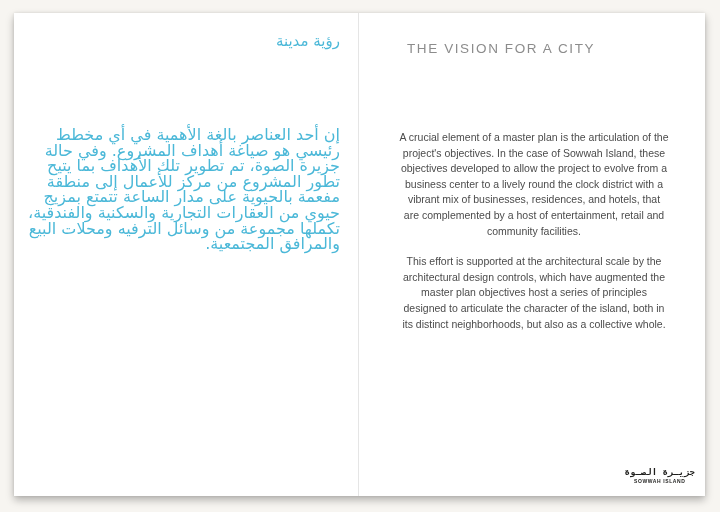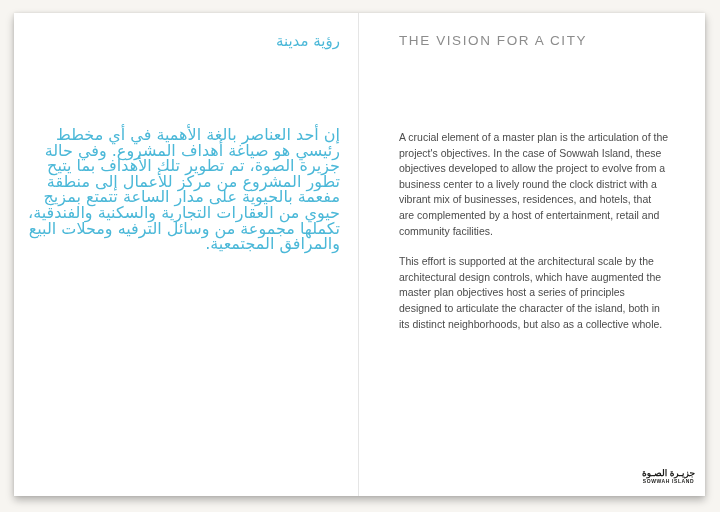--- a/index.html
+++ b/index.html
@@ -57,49 +57,50 @@
     color: var(--accent, #4bb8d8);
     font-size: 16px;
     line-height: 15.6px;
     font-family: "DejaVu Sans", sans-serif;
   }
   .ar-body p { margin: 0 0 15px 0; }
   .en-heading {
     position: absolute;
     top: 20px;
     left: 40px;
-    margin: 0;
+    margin: 8px;
     color: var(--heading, #8c8c8c);
     font-size: 13.5px;
     font-weight: normal;
     letter-spacing: 1.6px;
   }
   .en-body {
     position: absolute;
     top: 117px;
     left: 40px;
     width: 270px;
     color: var(--body, #4b4b4b);
     font-size: 10.5px;
     line-height: 15.6px;
+    text-align: center;
   }
   .en-body p { margin: 0 0 15px 0; }
   .logo {
     position: absolute;
     right: 10px;
     bottom: 12px;
     text-align: center;
     color: var(--logo, #1d1d1b);
     line-height: 1.1;
   }
   .logo-ar {
     font-size: 9px;
     font-weight: bold;
     direction: rtl;
-    font-family: Liberation Sans, sans-serif;
+    font-family: Liberation Mono, monospace;
     text-align: center;
   }
   .logo-en {
     font-size: 5px;
     font-weight: bold;
     letter-spacing: 0.6px;
   }
 </style>
 </head>
 <body>

